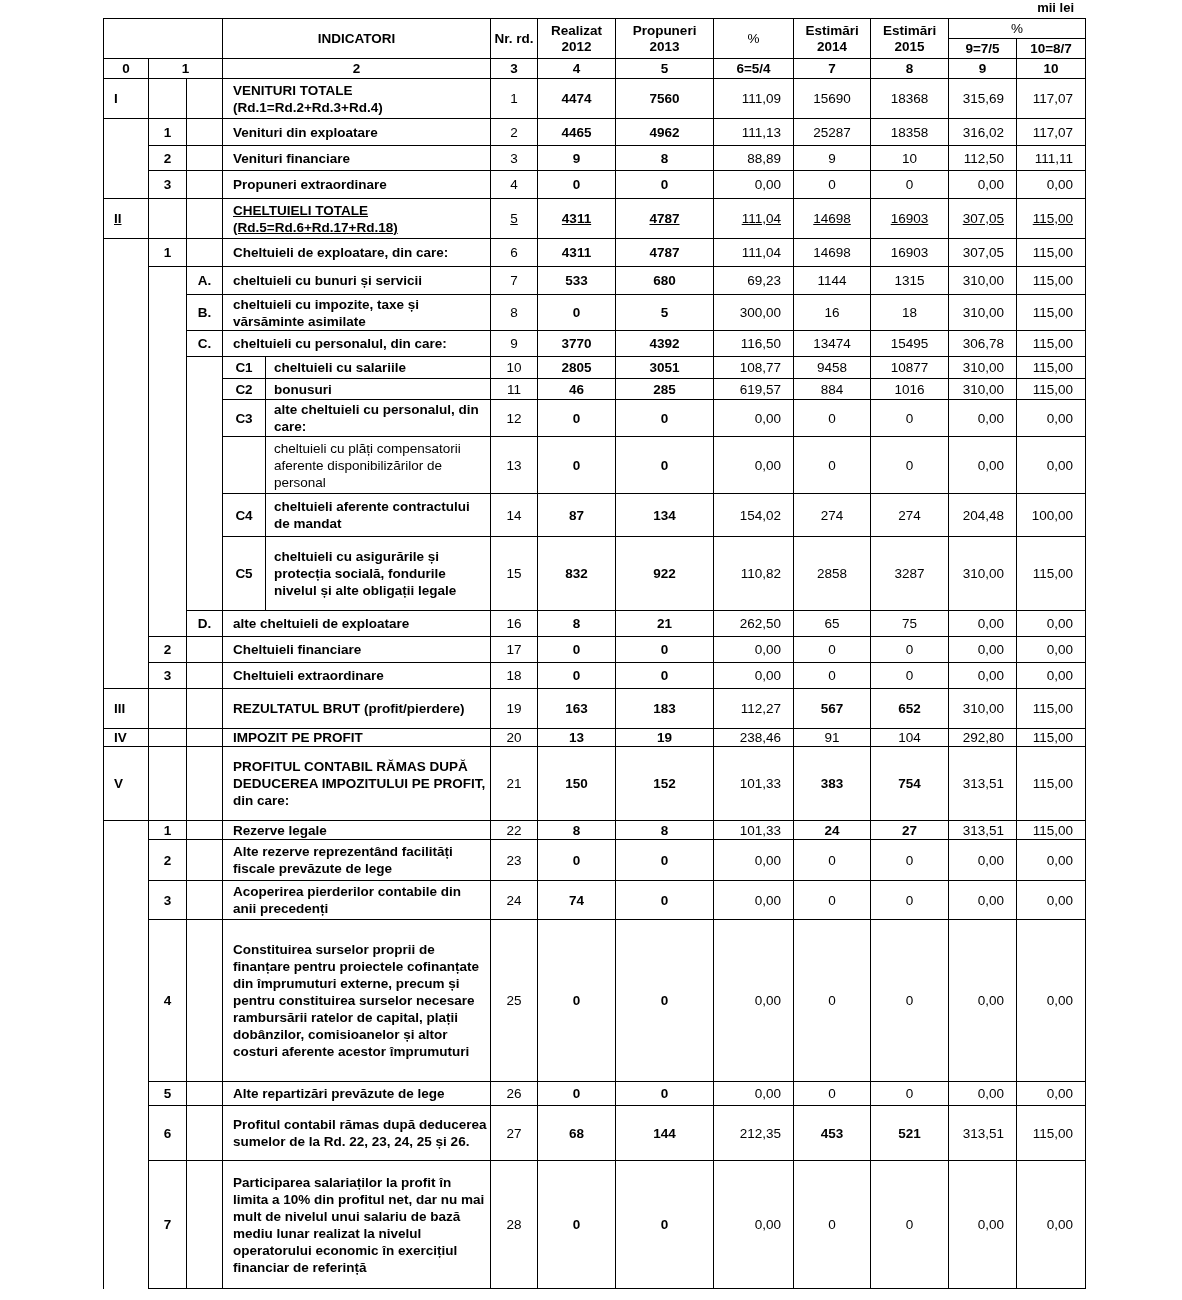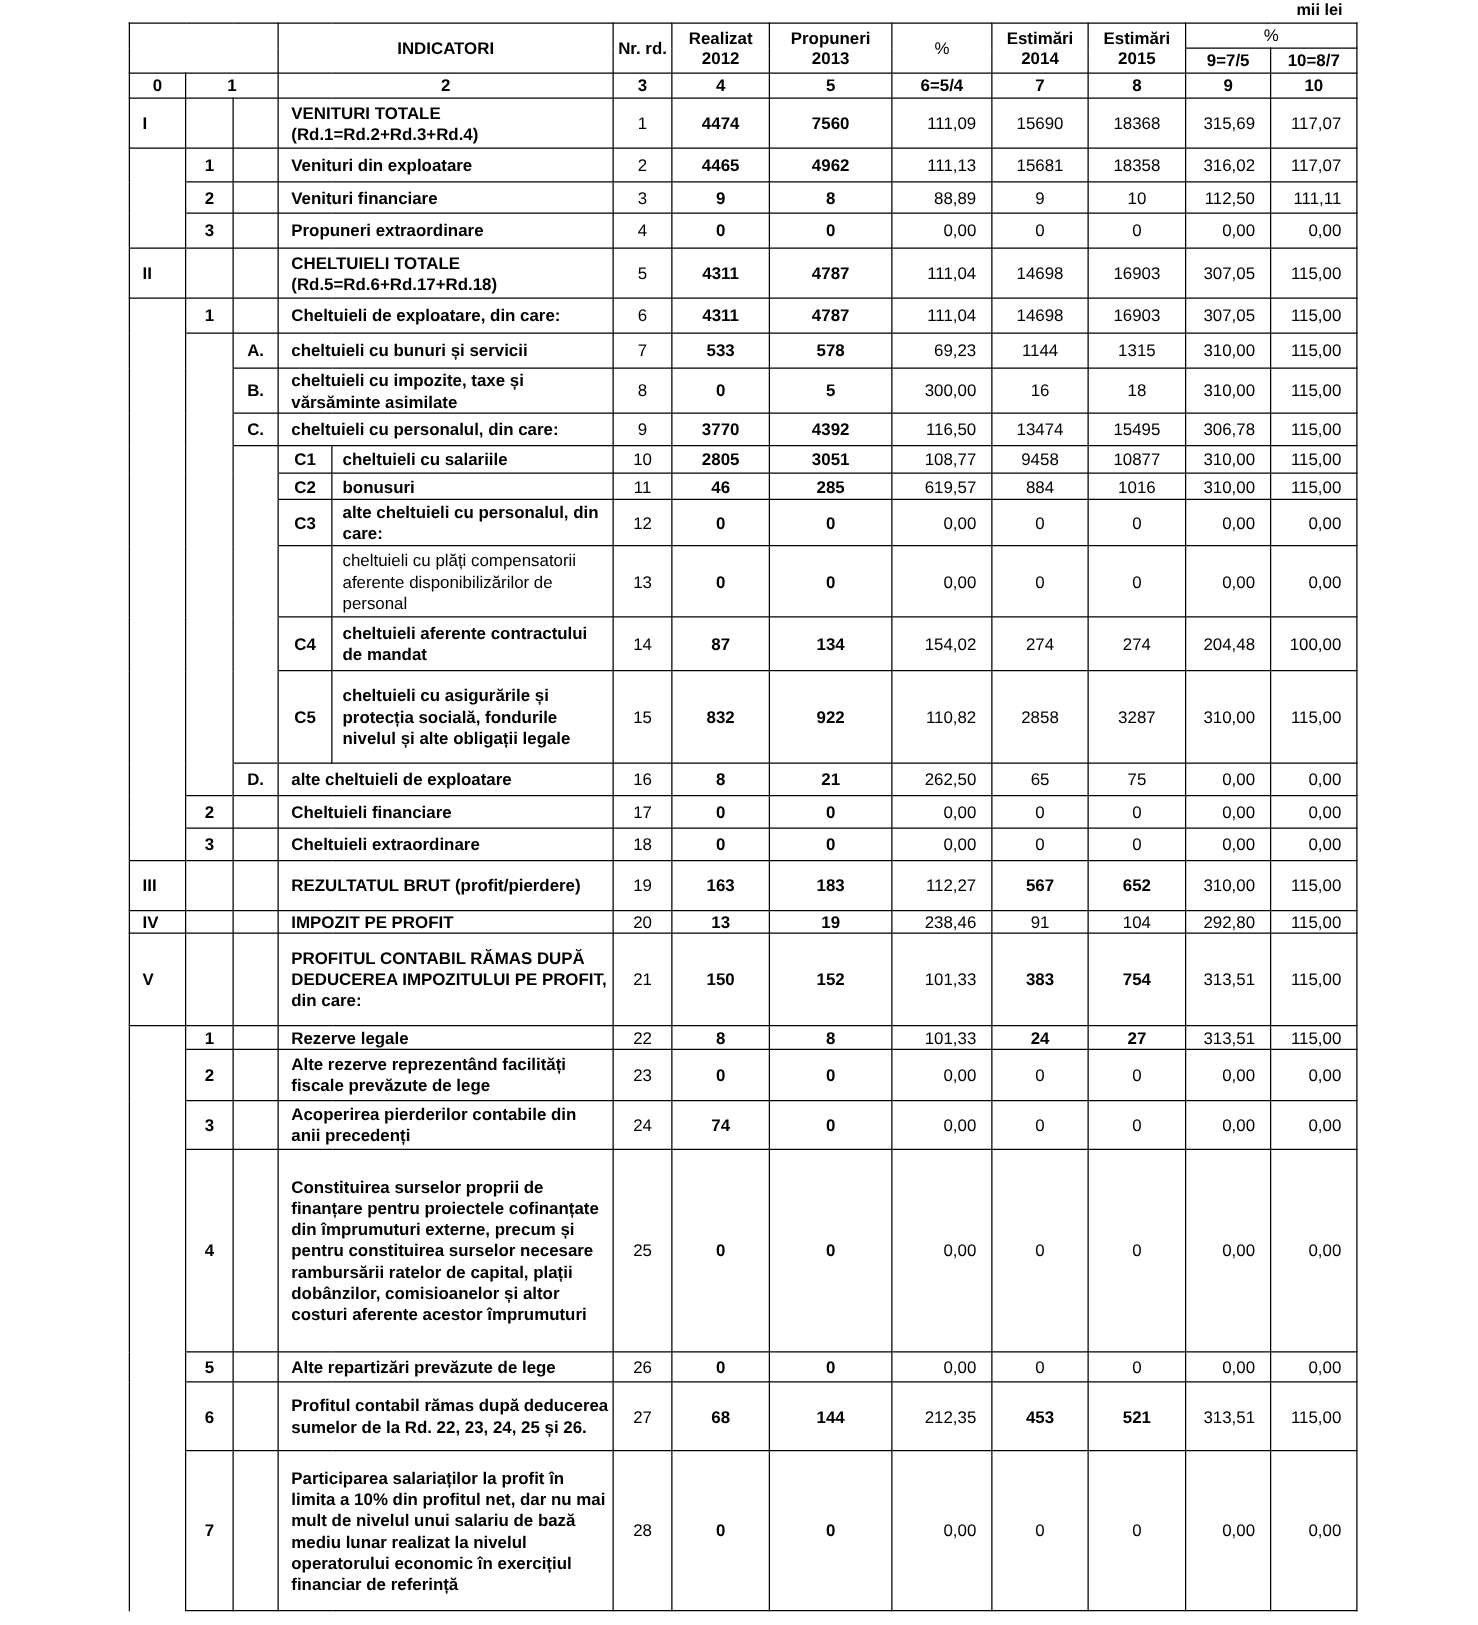--- a/index.html
+++ b/index.html
@@ -83,21 +83,21 @@
         </tr>
         <tr style="height: 27px;">
           <td class="b lbl" style="padding-left: 10px; border-top: none; border-bottom: none;"></td>
           <td class="b c">1</td>
           <td class="b c"></td>
           <td colspan="2" class="b lbl">Venituri din exploatare</td>
           <td class="c">2</td>
           <td class="c b">4465</td>
           <td class="c b">4962</td>
           <td class="r">111,13</td>
-          <td class="c">15681</td>
+          <td class="c">25287</td>
           <td class="c">18358</td>
           <td class="r">316,02</td>
           <td class="r">117,07</td>
         </tr>
         <tr style="height: 25px;">
           <td class="b lbl" style="padding-left: 10px; border-top: none; border-bottom: none;"></td>
           <td class="b c">2</td>
           <td class="b c"></td>
           <td colspan="2" class="b lbl">Venituri financiare</td>
           <td class="c">3</td>
@@ -116,21 +116,21 @@
           <td colspan="2" class="b lbl">Propuneri extraordinare</td>
           <td class="c">4</td>
           <td class="c b">0</td>
           <td class="c b">0</td>
           <td class="r">0,00</td>
           <td class="c">0</td>
           <td class="c">0</td>
           <td class="r">0,00</td>
           <td class="r">0,00</td>
         </tr>
-        <tr style="height: 40px;">
+        <tr style="height: 40px; text-decoration: underline;">
           <td class="b lbl" style="padding-left:10px">II</td>
           <td class="b c"></td>
           <td class="b c"></td>
           <td colspan="2" class="b lbl">CHELTUIELI TOTALE (Rd.5=Rd.6+Rd.17+Rd.18)</td>
           <td class="c">5</td>
           <td class="c b">4311</td>
           <td class="c b">4787</td>
           <td class="r">111,04</td>
           <td class="c">14698</td>
           <td class="c">16903</td>
@@ -151,21 +151,21 @@
           <td class="r">307,05</td>
           <td class="r">115,00</td>
         </tr>
         <tr style="height: 28px;">
           <td class="b lbl" style="padding-left: 10px; border-top: none; border-bottom: none;"></td>
           <td class="b c" style="border-top: none; border-bottom: none;"></td>
           <td class="b c">A.</td>
           <td colspan="2" class="b lbl">cheltuieli cu bunuri și servicii</td>
           <td class="c">7</td>
           <td class="c b">533</td>
-          <td class="c b">578</td>
+          <td class="c b">680</td>
           <td class="r">69,23</td>
           <td class="c">1144</td>
           <td class="c">1315</td>
           <td class="r">310,00</td>
           <td class="r">115,00</td>
         </tr>
         <tr style="height: 36px;">
           <td class="b lbl" style="padding-left: 10px; border-top: none; border-bottom: none;"></td>
           <td class="b c" style="border-top: none; border-bottom: none;"></td>
           <td class="b c">B.</td>

